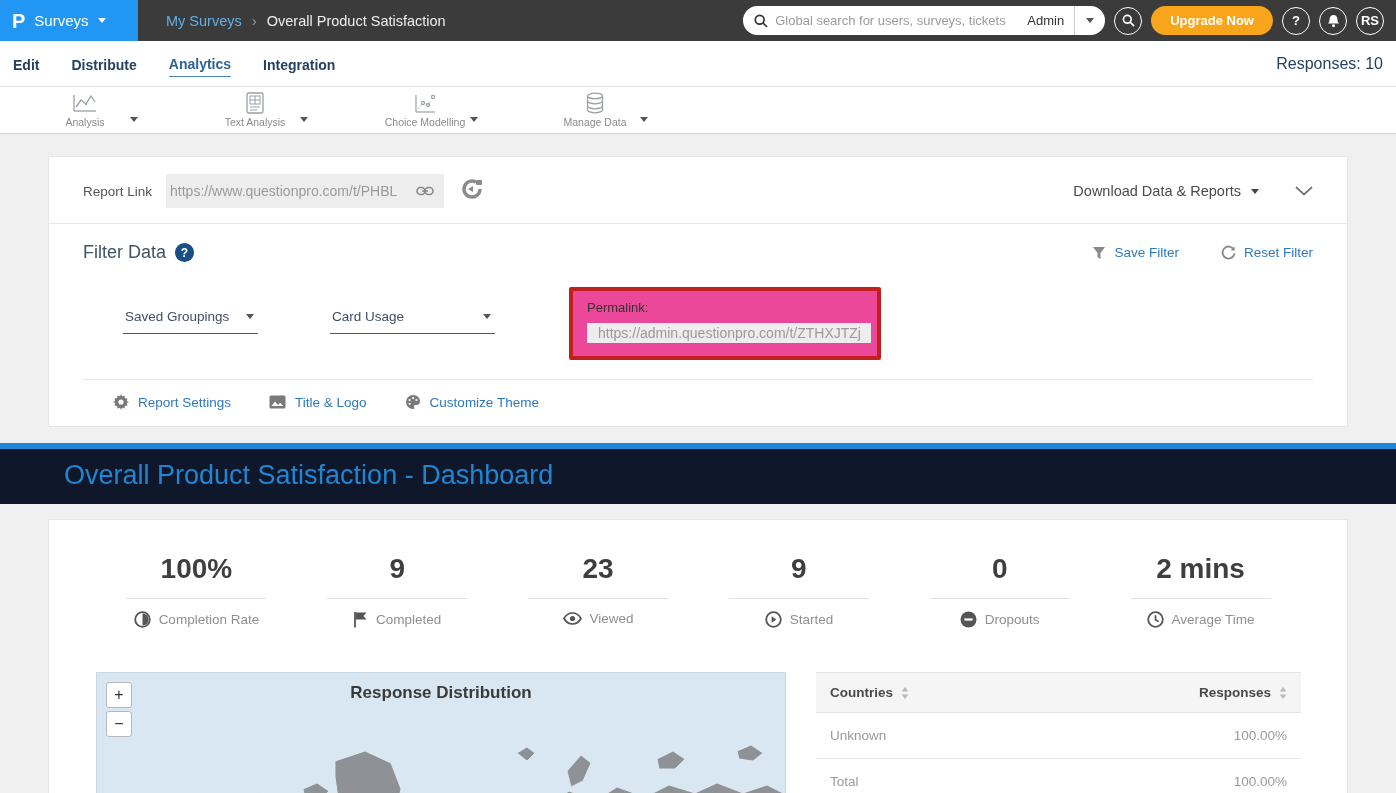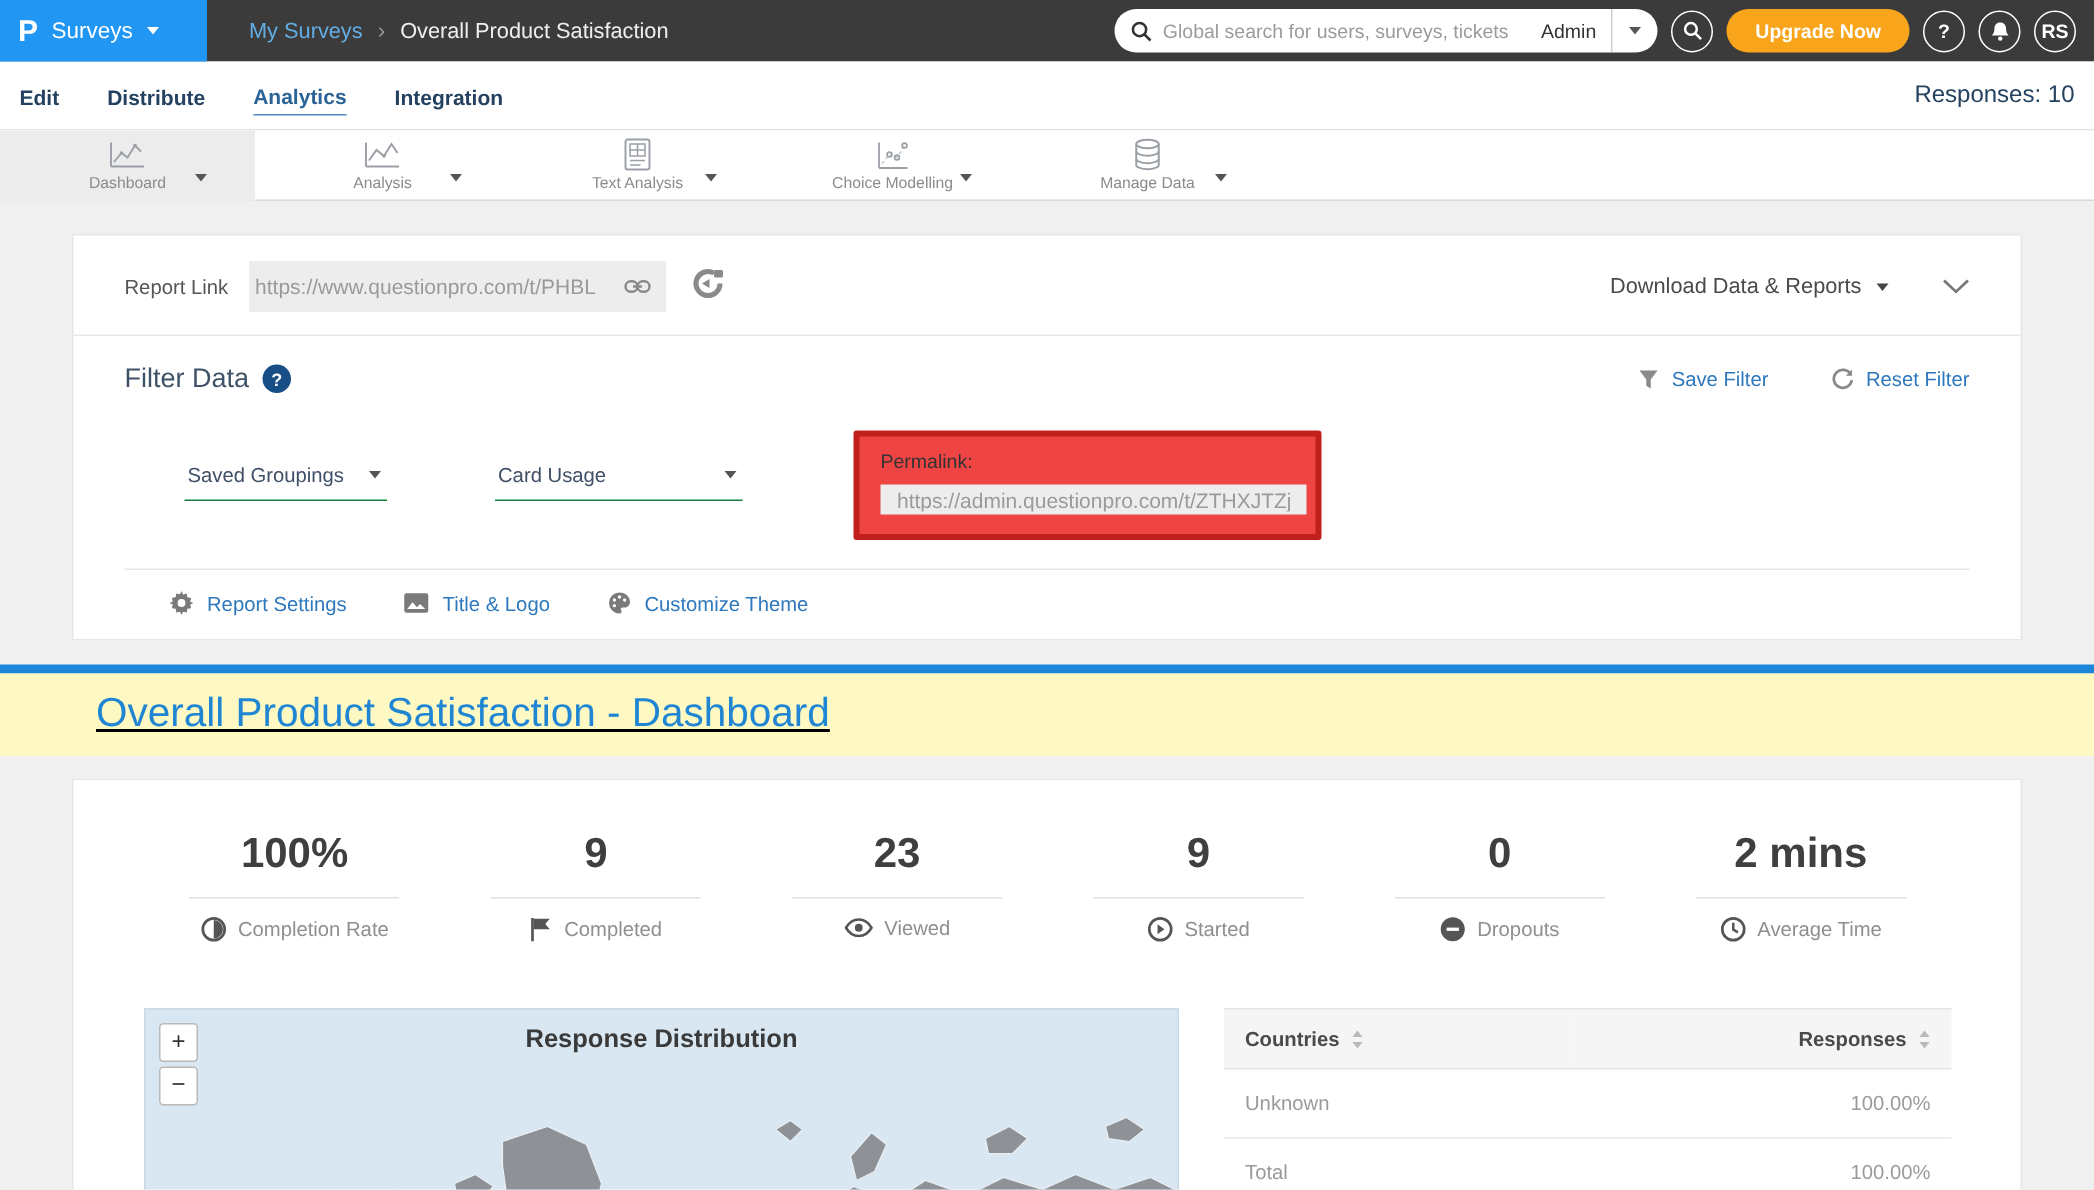--- a/index.html
+++ b/index.html
@@ -80,33 +80,33 @@
   .filter-action { display:flex; align-items:center; gap:8px; cursor:pointer;
     font-size:13.5px; color:#2e79bd; }
   .filter-controls { display:flex; align-items:flex-start; margin-top:26px; }
   .dd { display:flex; align-items:center; justify-content:space-between;
     border-bottom:1px solid #15803d; padding:0 4px 9px 2px; font-size:13.5px;
     color:#3f4f66; cursor:pointer; margin-top:20px; }
   .dd .caret { border-top-color:#555; }
   .dd.groupings { width:135px; margin-left:40px; }
   .dd.cardusage { width:165px; margin-left:72px;gap:28px; }
   .permalink-annotation { border:4px solid #c0211c; border-radius:2px; margin-left:74px;
-    margin-top:-2px; padding:9px 14px 13px; width:312px; background:#ef4444; }
+    margin-top:-2px; padding:9px 14px 13px; width:312px; background:#ec4899; }
   .permalink-label { font-size:13px; color:#333; }
   .permalink-annotation input { display:block; margin-top:8px; background:#ededed; border:none;
     outline:none; width:284px; height:20px; padding:0 11px; font-size:14px; color:#9a9a9a;
     font-family:"Liberation Sans",sans-serif; }
   .footer-divider { margin-top:19px; }
   .card-footer-links { display:flex; align-items:center; gap:38px; padding:14px 0 16px 30px; }
   .footer-link { display:flex; align-items:center; gap:9px; cursor:pointer;
     font-size:13.5px; color:#2e79bd; }
 
   
   .blue-bar { height:6px; background:#1e86d8; margin-top:16px; }
-  .title-band { background:#fef9c3; padding:11px 0 13px 64px;text-decoration:underline; }
+  .title-band { background:#0f172a; padding:11px 0 13px 64px; }
   .page-title { color:#2086d3; font-size:27px; font-weight:normal; }
 
   
   .dash-card { margin-top:15px; height:400px; overflow:hidden; padding:33px 46px 0 47px; }
   .stats-row { display:flex; }
   .stat { width:calc(100%/6); display:flex; flex-direction:column; align-items:center; }
   .stat-value { font-size:28px; font-weight:bold; color:#3f3f3f; }
   .stat-divider { width:140px; border-top:1px solid #e0e0e0; margin:13px 0 12px; }
   .stat-caption { display:flex; align-items:center; gap:8px; font-size:13.5px; color:#8f8f8f; }
   .dash-body { display:flex; margin-top:44px; gap:30px; align-items:flex-start; }
@@ -181,33 +181,20 @@
 
   <div class="subnav">
     <span class="subnav-tab">Edit</span>
     <span class="subnav-tab">Distribute</span>
     <span class="subnav-tab active">Analytics</span>
     <span class="subnav-tab">Integration</span>
     <span class="responses">Responses: 10</span>
   </div>
 
   <div class="toolbar">
-    <div class="tool-tab active">
-      <span class="tool-icon">
-        <svg width="26" height="20" viewBox="0 0 26 20">
-            <polyline points="2,18 2,2" stroke="#9aa0a6" stroke-width="1.3" fill="none"></polyline>
-            <polyline points="2,18 24,18" stroke="#9aa0a6" stroke-width="1.3" fill="none"></polyline>
-            <polyline points="4,15 9,9 13,12 18,4 22,8" stroke="#9aa0a6" stroke-width="1.3" fill="none"></polyline>
-            <circle cx="9" cy="9" r="1.2" fill="#9aa0a6"></circle>
-            <circle cx="18" cy="4" r="1.2" fill="#9aa0a6"></circle>
-          </svg>
-      </span>
-      <span class="tool-label">Dashboard</span>
-      <span class="tool-caret"><span class="caret"></span></span>
-    </div>
     <div class="tool-tab">
       <span class="tool-icon">
         <svg width="26" height="20" viewBox="0 0 26 20">
             <polyline points="2,18 2,2" stroke="#9aa0a6" stroke-width="1.3" fill="none"></polyline>
             <polyline points="2,18 24,18" stroke="#9aa0a6" stroke-width="1.3" fill="none"></polyline>
             <polyline points="4,14 9,7 14,11 19,3 23,9" stroke="#9aa0a6" stroke-width="1.3" fill="none"></polyline>
             <circle cx="14" cy="11" r="1.2" fill="#9aa0a6"></circle>
           </svg>
       </span>
       <span class="tool-label">Analysis</span>

